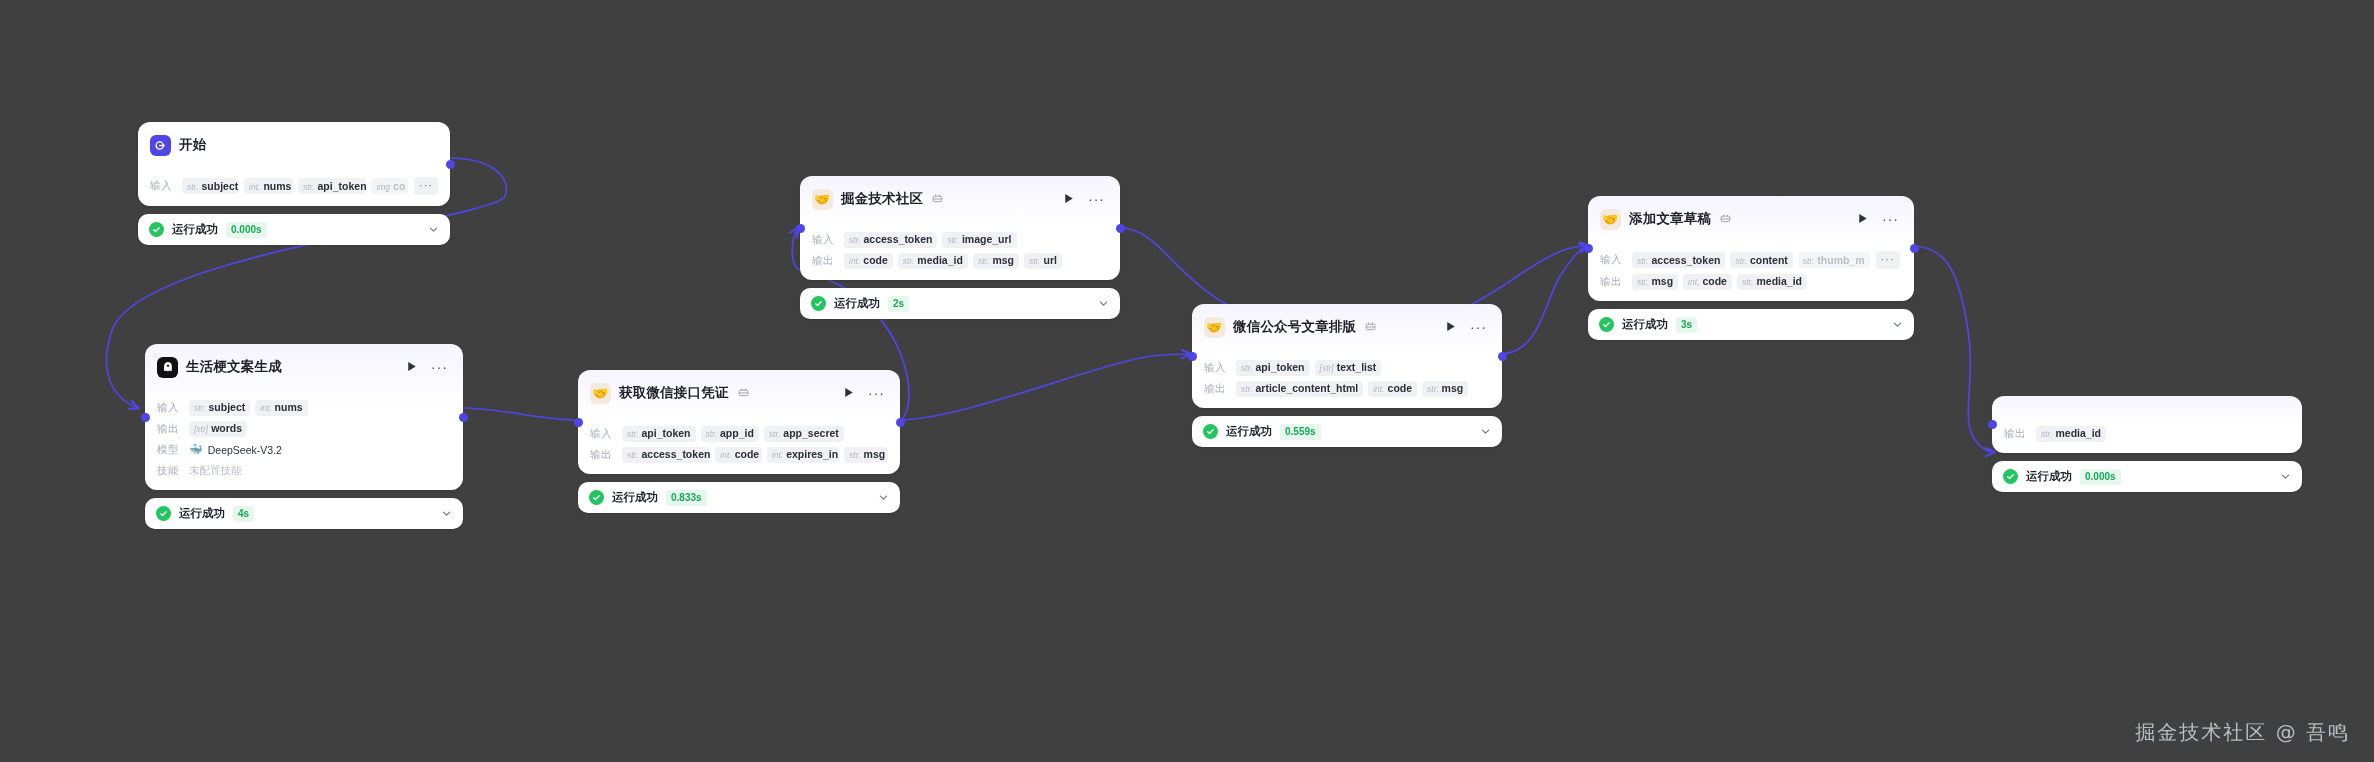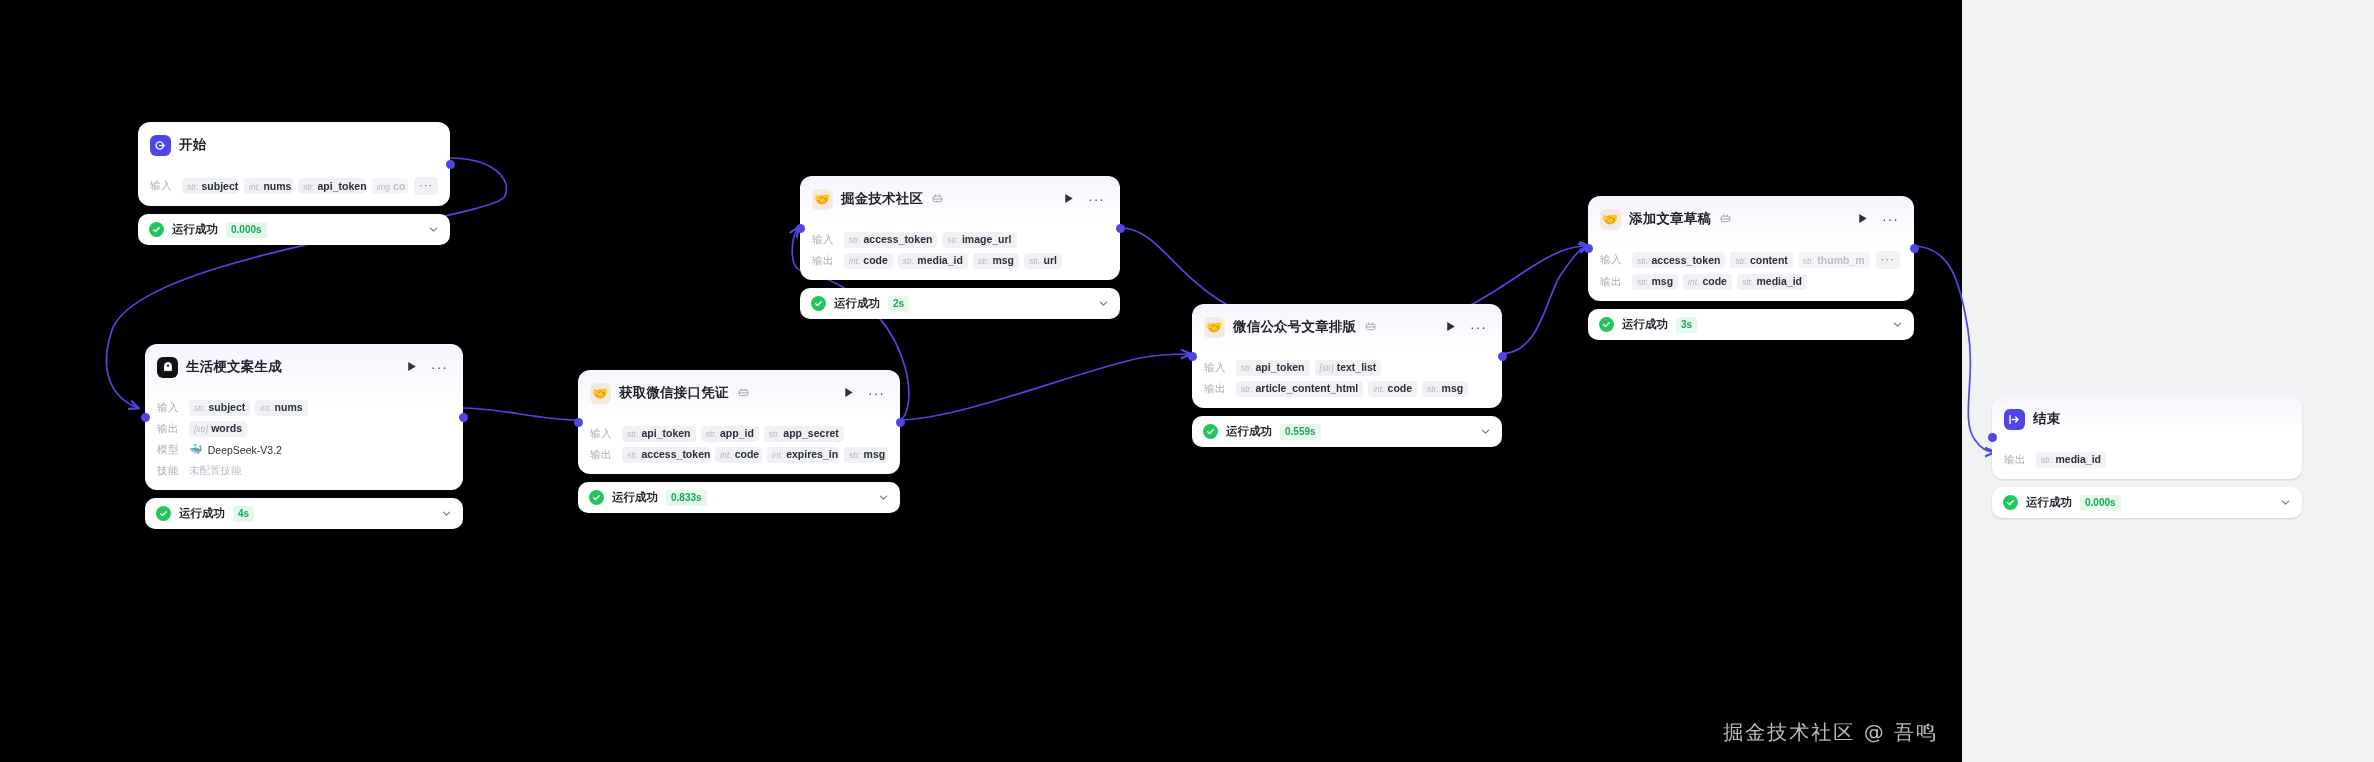--- a/index.html
+++ b/index.html
@@ -4,22 +4,22 @@
 <style>
   * { box-sizing: border-box; margin: 0; padding: 0; }
   html, body {
     width: 2374px; height: 762px;
     background: #f1f2f4;
     font-family: "Liberation Sans", "DejaVu Sans", sans-serif;
     overflow: hidden;
   }
   #canvas {
     position: relative;
-    width: 1962px; height: 762px;
-    background: #000000;
+    width: 2374px; height: 762px;
+    background: #404040;
   }
   #edges { position: absolute; left: 0; top: 0; width: 2374px; height: 762px; pointer-events: none; }
 
   
   .node {
     position: absolute;
     width: 310px;
   }
 
   .card {
@@ -547,31 +547,20 @@
         <span class="st-text">运行成功</span>
         <span class="st-time">3s</span>
         <span class="st-sp"></span>
         <span class="chev"><svg width="11" height="11" viewBox="0 0 14 14">
             <path d="M3 5.3 L7 9 L11 5.3" fill="none" stroke="#6b7280" stroke-width="1.4" stroke-linecap="round" stroke-linejoin="round"></path>
           </svg></span>
       </div>
     </div>
     <div class="node" style="left: 1992px; top: 396px; width: 310px;">
       <div class="card tinted">
-        <div class="hdr">
-          <span class="ico end">
-            <svg width="13" height="13" viewBox="0 0 16 16">
-              <path d="M2.5 3.2 v9.6" stroke="#fff" stroke-width="1.7" stroke-linecap="round"></path>
-              <path d="M5.2 8 h7.2 M9.4 5 l3 3 -3 3" fill="none" stroke="#fff" stroke-width="1.7" stroke-linecap="round" stroke-linejoin="round"></path>
-            </svg>
-          </span>
-          <span class="title">结束</span>
-          <span class="hdr-sp"></span>
-          <span class="hdr-btn dots" style="visibility:hidden">···</span>
-        </div>
         <div class="rows">
           <div class="row">
             <span class="rlabel">输出</span>
             <span class="chips">
               <span class="chip">
                 <span class="t">str.</span>
                 <span class="n">media_id</span>
               </span>
             </span>
           </div>

